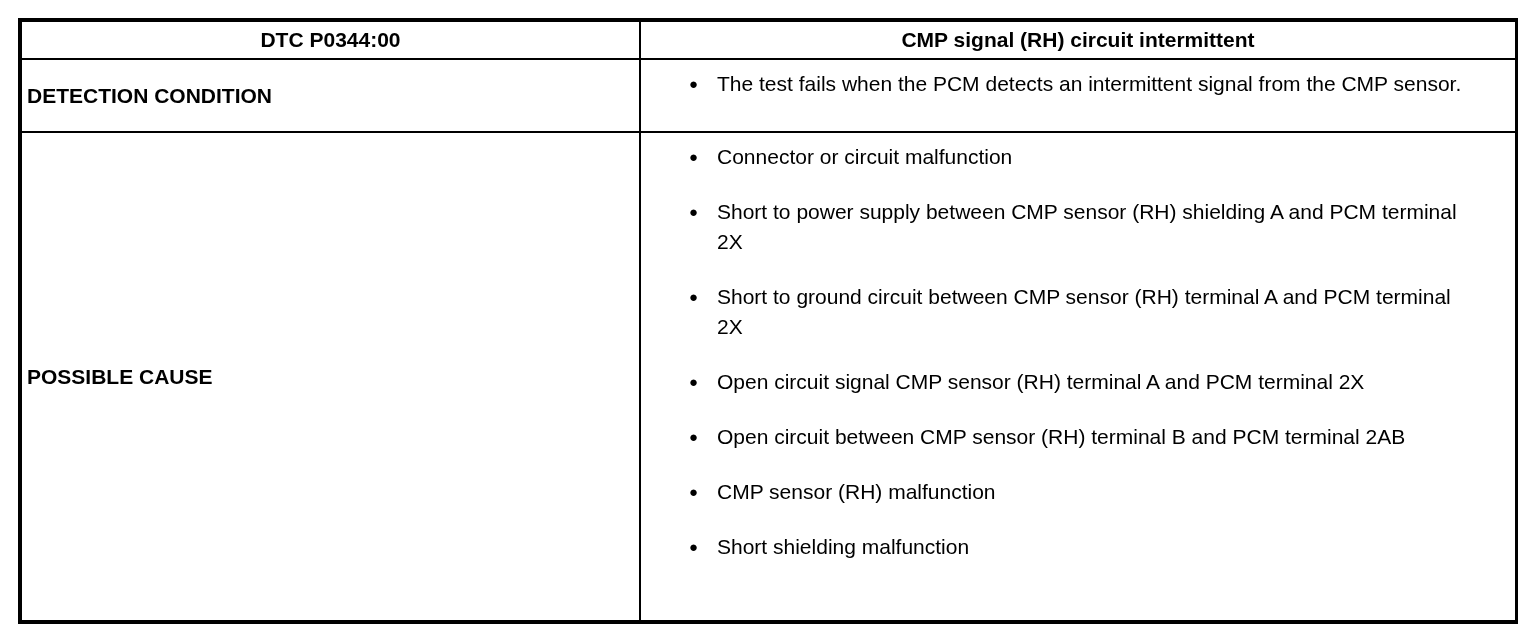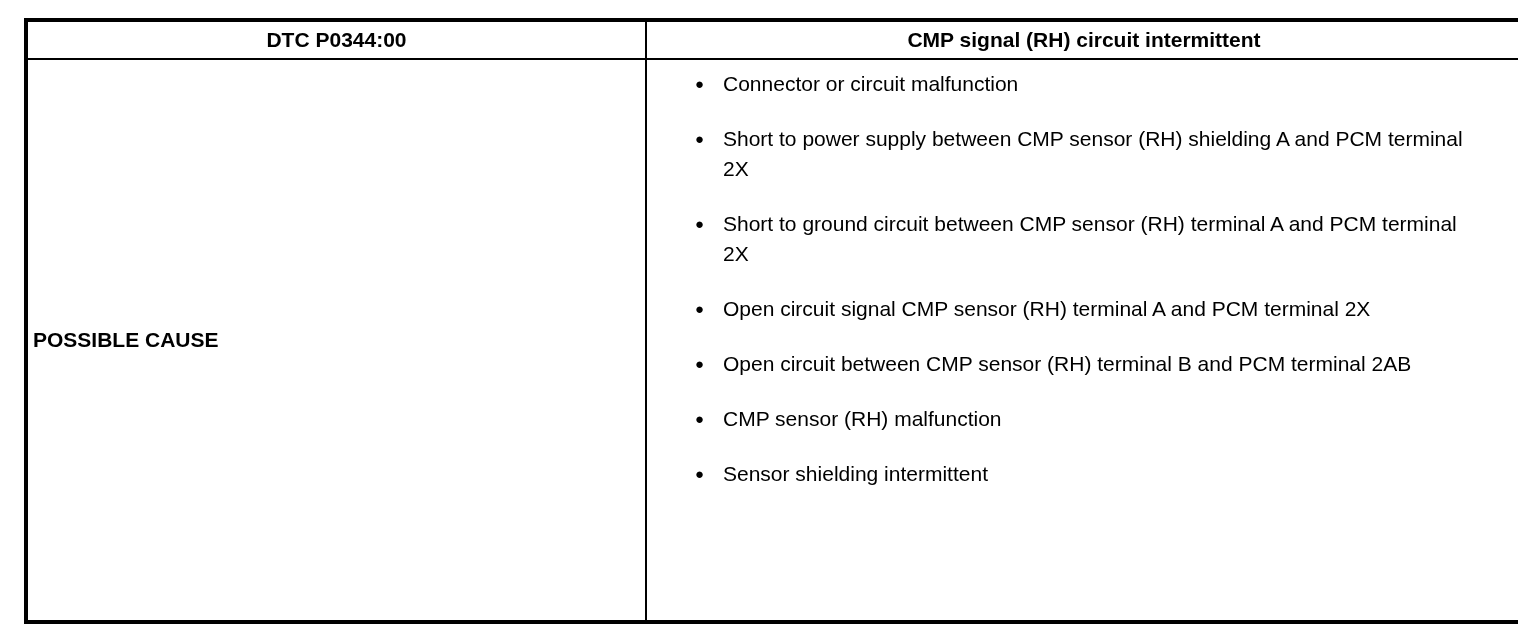--- a/index.html
+++ b/index.html
@@ -6,21 +6,21 @@
   html, body {
     width: 1518px;
     height: 638px;
     background: #ffffff;
     font-family: "Liberation Sans", sans-serif;
     color: #000000;
   }
   .page {
     width: 1392px;
     height: 638px;
-    padding: 18px 11px 14px 24px;
+    padding: 18px 11px 14px 18px;
   }
   table.dtc-table {
     border-collapse: collapse;
     width: 1497px;
     height: 606px;
     table-layout: fixed;
     background: #ffffff;
   }
   table.dtc-table, table.dtc-table th, table.dtc-table td {
     border: 2px solid #000000;
@@ -78,20 +78,31 @@
   <table class="dtc-table">
     <colgroup>
       <col class="col-left">
       <col class="col-right">
     </colgroup>
     <tbody>
       <tr class="header-row">
         <th class="header-cell">DTC P0344:00</th>
         <th class="header-cell">CMP signal (RH) circuit intermittent</th>
       </tr>
+      <tr class="detection-row">
+        <td class="label-cell">DETECTION CONDITION</td>
+        <td class="content-cell">
+          <ul class="bullet-list">
+            <li>
+              <span class="bullet">●</span>
+              <span class="bullet-text">The test fails when the PCM detects an intermittent signal from the CMP sensor.</span>
+            </li>
+          </ul>
+        </td>
+      </tr>
       <tr class="cause-row">
         <td class="label-cell">POSSIBLE CAUSE</td>
         <td class="content-cell">
           <ul class="bullet-list">
             <li>
               <span class="bullet">●</span>
               <span class="bullet-text">Connector or circuit malfunction</span>
             </li>
             <li>
               <span class="bullet">●</span>
@@ -108,20 +119,20 @@
             <li>
               <span class="bullet">●</span>
               <span class="bullet-text">Open circuit between CMP sensor (RH) terminal B and PCM terminal 2AB</span>
             </li>
             <li>
               <span class="bullet">●</span>
               <span class="bullet-text">CMP sensor (RH) malfunction</span>
             </li>
             <li>
               <span class="bullet">●</span>
-              <span class="bullet-text">Sensor shielding intermittent</span>
+              <span class="bullet-text">Short shielding malfunction</span>
             </li>
           </ul>
         </td>
       </tr>
     </tbody>
   </table>
 </div>
 
 </body></html>

